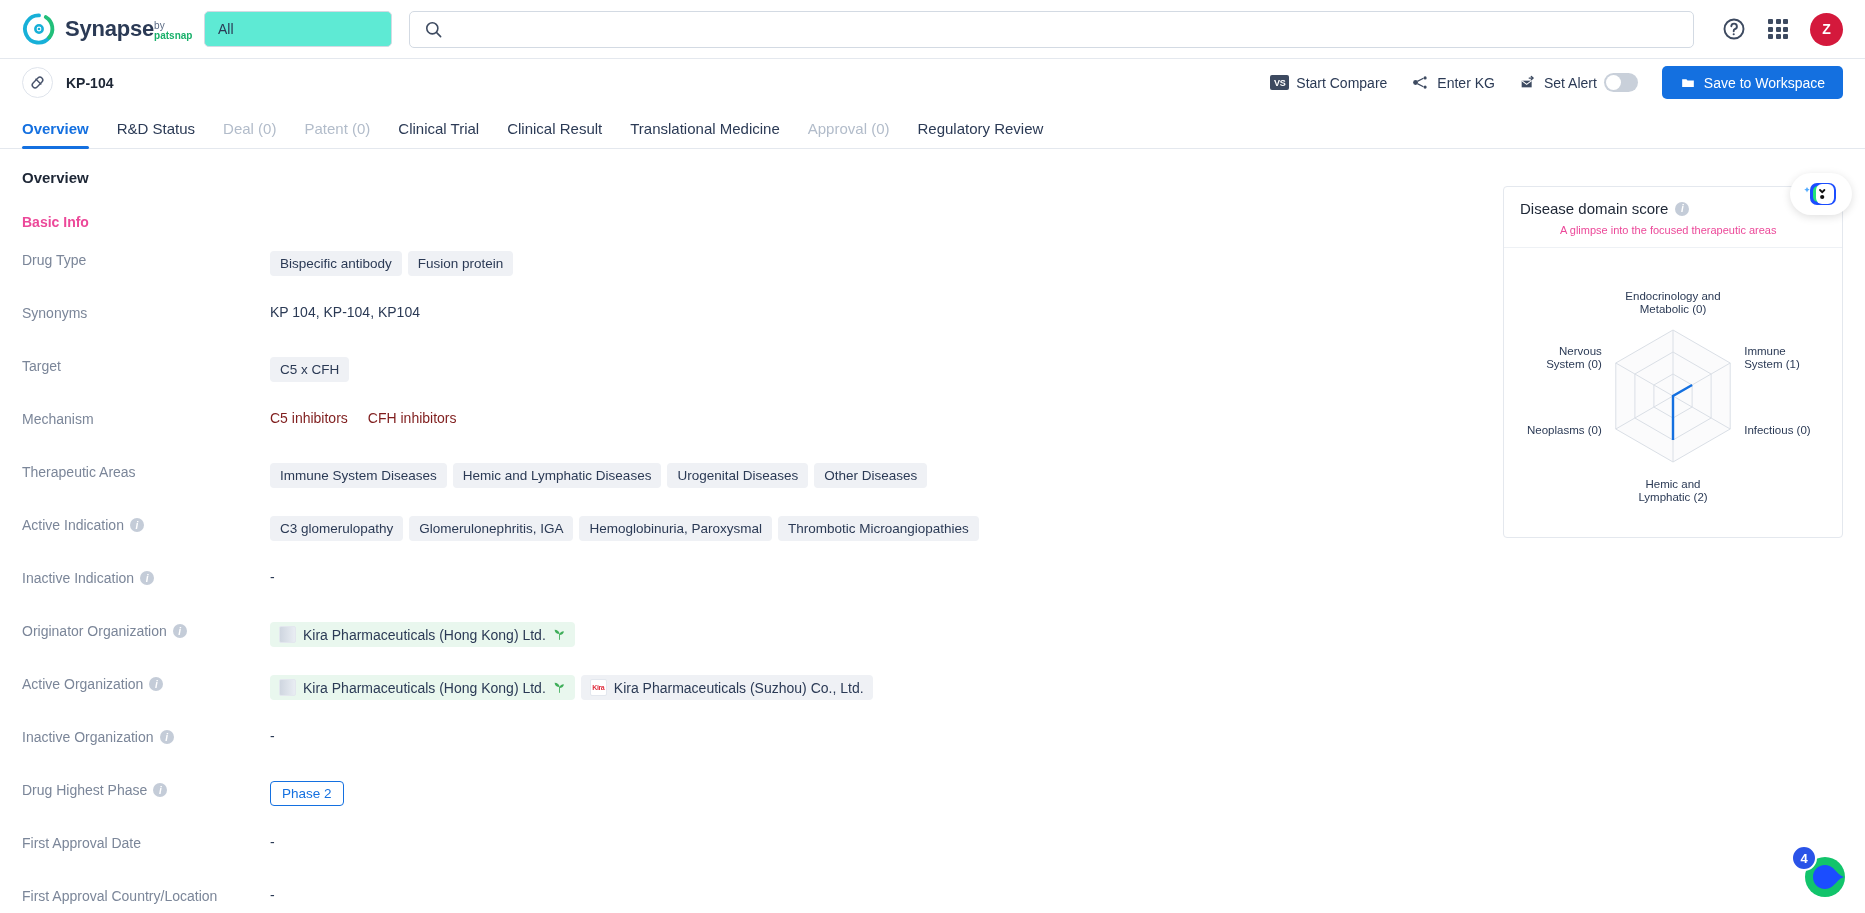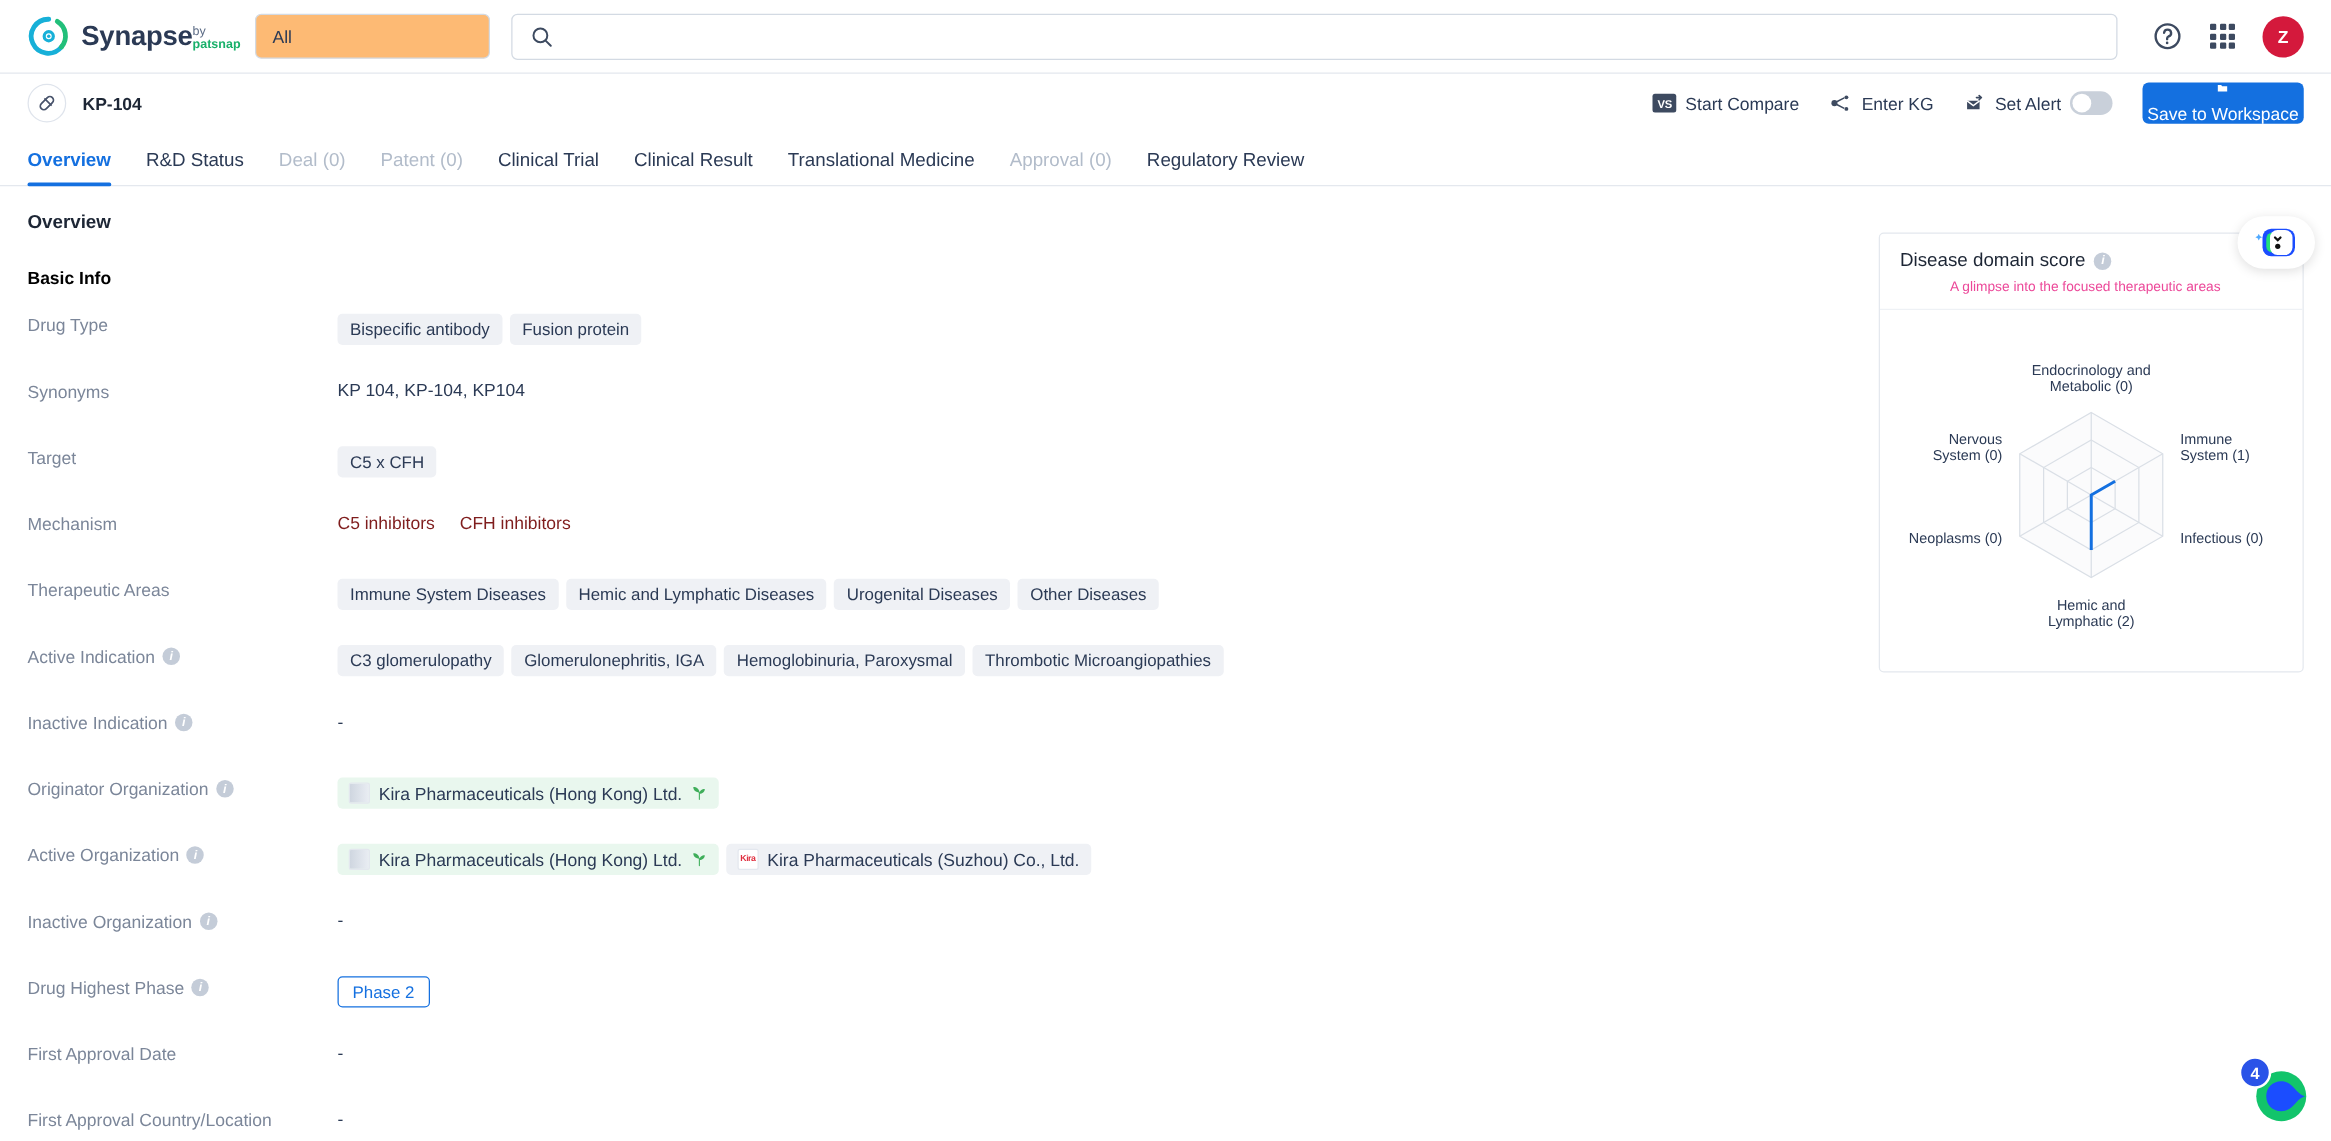--- a/index.html
+++ b/index.html
@@ -29,21 +29,21 @@
   .brand-sub .ps { color: #18b06a; font-weight: 700; }
   .brand-sub .by { color: #5b6b85; }
 
   .scope-select {
     margin-left: 22px;
     width: 188px; height: 36px;
     border: 1px solid #d3dae3; border-radius: 5px;
     display: flex; align-items: center; justify-content: space-between;
     padding: 0 13px;
     font-size: 14px; color: #2b3a55;
-    background: #fdba74; cursor: pointer;
+    background: #5eead4; cursor: pointer;
   }
   .caret { width: 0; height: 0; border-left: 5px solid transparent; border-right: 5px solid transparent; border-top: 6px solid #5a6borange; border-top-color: #4a5568; }
 
   .searchbox {
     margin-left: 17px;
     flex: 1 1 auto;
     height: 37px;
     border: 1px solid #d3dae3; border-radius: 5px;
     display: flex; align-items: center;
     padding: 0 14px;
@@ -100,24 +100,23 @@
     width: 34px; height: 19px; border-radius: 10px;
     background: #c9d0da; position: relative; cursor: pointer; flex: 0 0 auto;
   }
   .toggle::after {
     content: ""; position: absolute; left: 2px; top: 2px;
     width: 15px; height: 15px; border-radius: 50%; background: #fff;
   }
   .save-btn {
     display: flex; align-items: center; gap: 8px;
     background: #1470e0; color: #fff;
-    height: 33px; padding: 0 4px; border-radius: 5px;
+    height: 33px; padding: 0 18px; border-radius: 5px;
     font-size: 14px; font-weight: 500; cursor: pointer;
     white-space: nowrap;
-    flex-direction: column;
   }
 
   
   .tabs {
     display: flex; align-items: flex-end;
     padding: 0 22px; gap: 0;
     border-bottom: 1px solid #e4e8ee;
     height: 43px;
     background: #fff;
   }
@@ -130,21 +129,21 @@
   .tab.active { color: #1470e0; font-weight: 700; }
   .tab.active::after {
     content: ""; position: absolute; left: 0; right: 14px; bottom: -1px;
     height: 3px; background: #1470e0; border-radius: 2px;
   }
   .tab.dim { color: #b2bcca; }
 
   
   .content { position: relative; padding: 20px 22px 0 22px; height: 764px; }
   .sec-title { font-size: 15px; font-weight: 700; color: #1d2635; margin-bottom: 28px; }
-  .sub-title { font-size: 14px; font-weight: 700; color: #000000; margin-bottom: 20px; }
+  .sub-title { font-size: 14px; font-weight: 700; color: #ec4899; margin-bottom: 20px; }
 
   .row { display: flex; align-items: flex-start; min-height: 53px; }
   .row-label {
     width: 248px; flex: 0 0 248px;
     font-size: 14px; color: #7b8699;
     display: flex; align-items: center; gap: 6px;
     padding-top: 2px;
   }
   .info-ic {
     width: 14px; height: 14px; border-radius: 50%;

